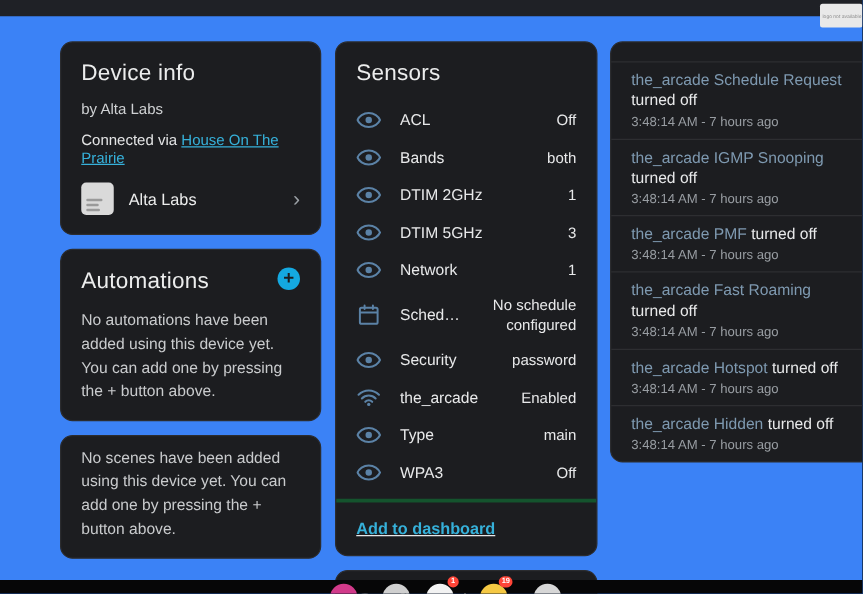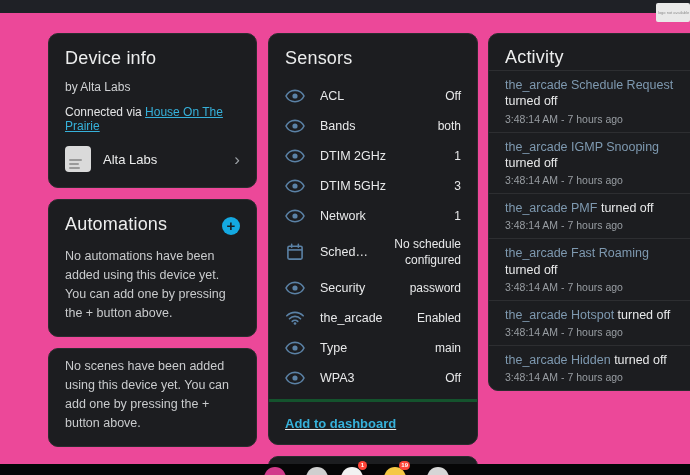--- a/index.html
+++ b/index.html
@@ -1,39 +1,39 @@
 <!DOCTYPE html>
 <html><head>
 <meta charset="utf-8">
 <style>
   html,body{margin:0;padding:0;background:#000;}
   .screen{
     position:relative;width:690px;height:475px;overflow:hidden;
-    background:#ec4899;
+    background:#3b82f6;
     font-family:"Liberation Sans","DejaVu Sans",sans-serif;
     -webkit-font-smoothing:antialiased;
   }
   .topbar{position:absolute;top:0;left:0;width:690px;height:13px;background:#1f2126;}
   .tooltip{
     position:absolute;top:3px;right:0;width:34px;height:19px;background:#e9e9e9;
     border-radius:2px;font-size:4px;color:#8f8f8f;padding:7px 2px 0 2px;box-sizing:border-box;
     overflow:hidden;white-space:nowrap;z-index:50;
   }
   .col{position:absolute;top:33px;}
   .col-left{left:48px;width:209px;}
   .col-mid{left:268px;width:210px;}
   .col-right{left:488px;width:212px;}
   .card{
     background:#1c1d20;border:1px solid #2b2c2f;border-radius:10px;
     margin-bottom:11px;box-sizing:border-box;color:#e7e8e9;
   }
   .card h2{
     margin:0;font-size:18px;font-weight:400;color:#eceded;letter-spacing:.2px;
   }
-  .card-head{display:flex;align-items:flex-end;justify-content:space-between;padding:14px 16px 4px 16px;}
+  .card-head{display:flex;align-items:flex-start;justify-content:space-between;padding:14px 16px 4px 16px;}
   .pad{padding:14px 16px;}
   .muted{font-size:12px;color:#cfd1d3;line-height:1.45;}
   .connected{font-size:12px;color:#e3e4e5;margin-top:9px;}
   .link{color:#36b1da;text-decoration:underline;cursor:pointer;}
   .integration-row{
     display:flex;align-items:center;gap:12px;margin-top:13px;cursor:pointer;
   }
   .logo{
     width:26px;height:26px;background:#dadada;border-radius:4px;flex:0 0 auto;
     display:flex;flex-direction:column;justify-content:flex-end;padding:3px 4px;box-sizing:border-box;gap:2px;
@@ -249,21 +249,20 @@
     </section>
 
     <section class="card stub">
       <h2>Configuration</h2>
     </section>
   </div>
 
   <div class="col col-right">
     <section class="card">
       <div class="activity-head">
-        <h2>Activity</h2>
       </div>
       <div>
   <div class="entry">
     <div class="entry-line">
       <a class="entity-link">the_arcade Schedule Request</a>
       <span class="entry-action"> turned off</span>
     </div>
     <div class="entry-time">3:48:14 AM - 7 hours ago</div>
   </div>
 

